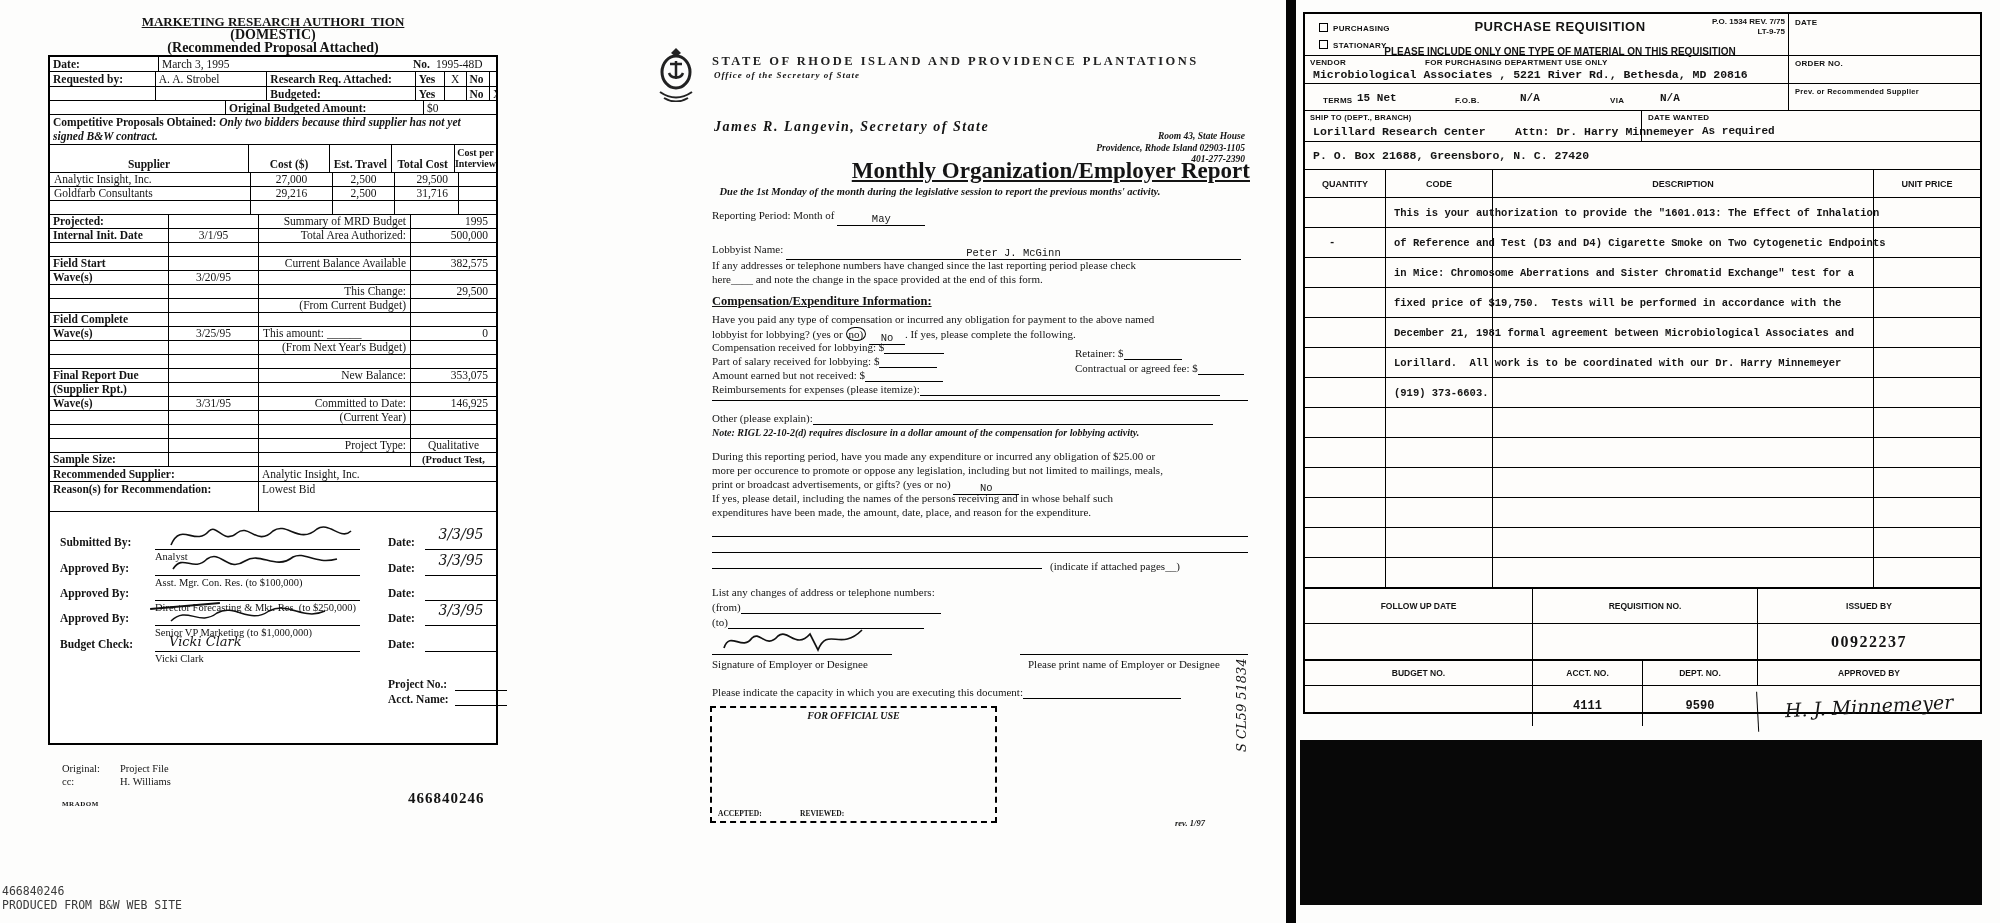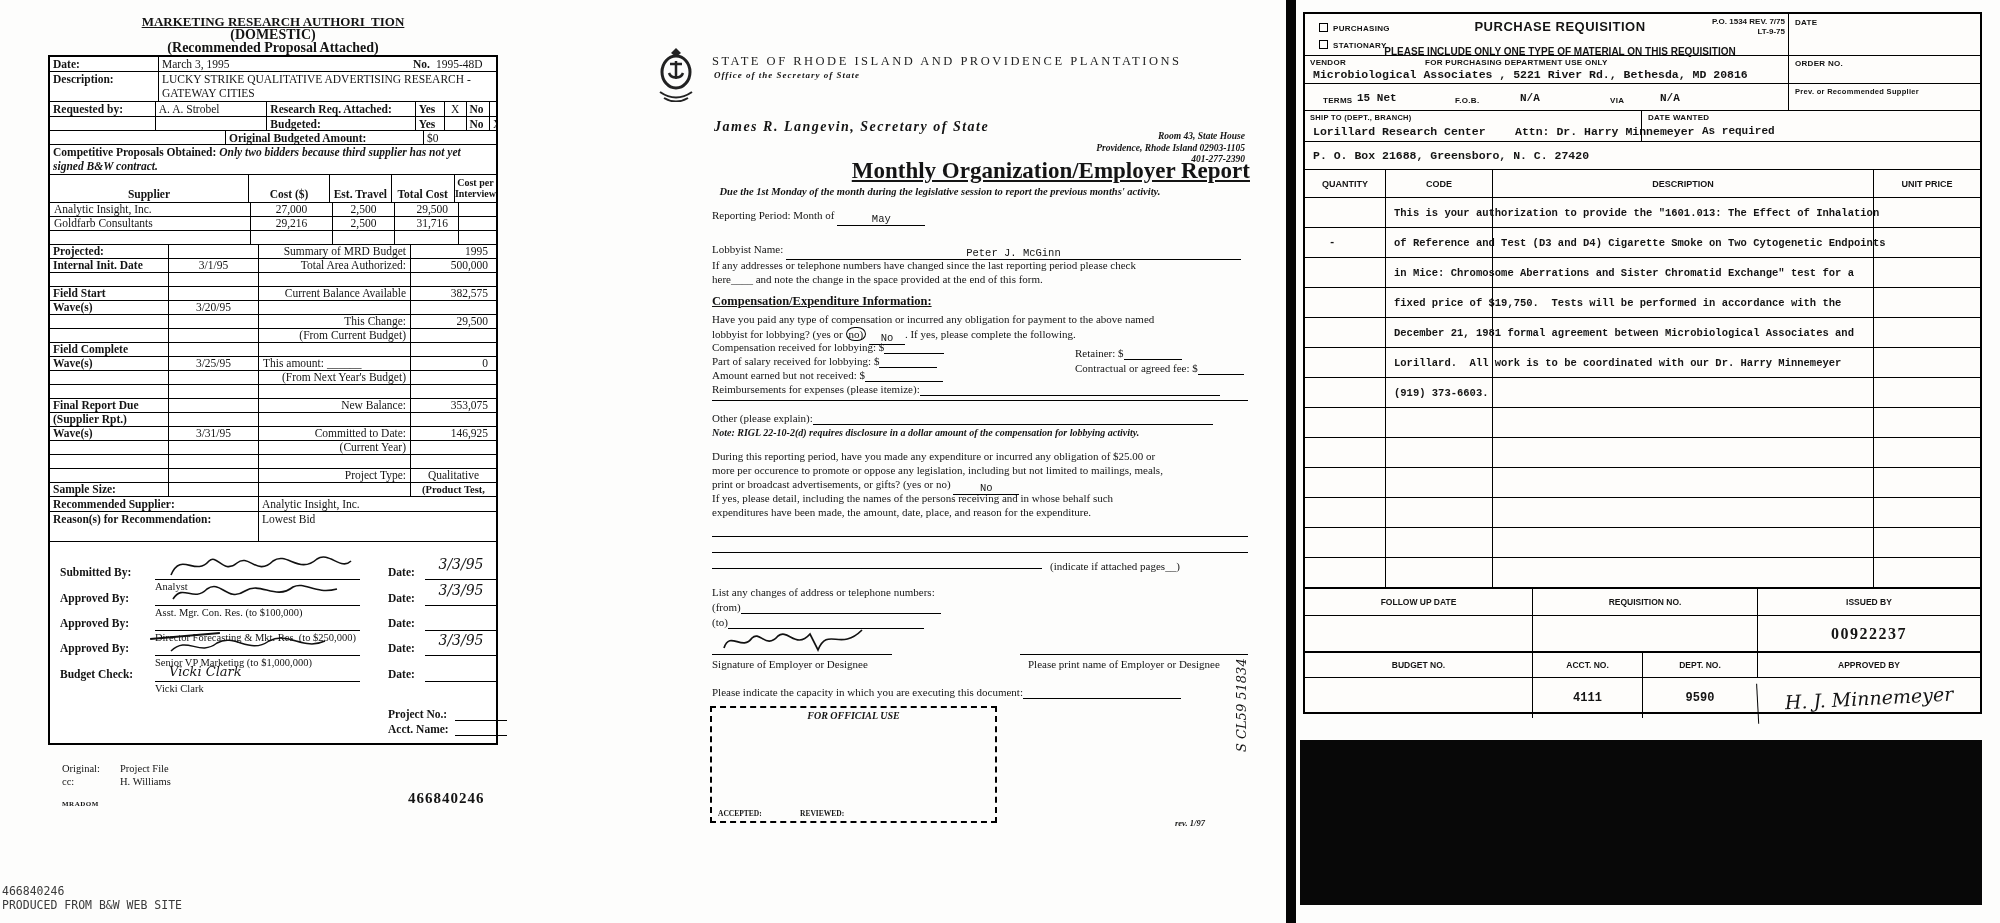--- a/index.html
+++ b/index.html
@@ -53,21 +53,21 @@
 .dval{position:absolute;left:375px;top:-4px;width:72px;height:24px;border-bottom:1px solid #000;text-align:center}
 .d1-below{position:absolute;left:62px;top:762px;font-size:10.5px;line-height:13px}
 .d1-below .row{display:flex}
 .d1-below .k{width:58px}
 #mradom{position:absolute;left:62px;top:800px;font-size:7px;font-weight:bold;letter-spacing:.5px}
 #d1bates{position:absolute;left:408px;top:790px;font-size:15px;font-weight:bold;letter-spacing:1px}
 #pagefooter{position:absolute;left:2px;top:884px;font-family:"DejaVu Sans Mono",monospace;font-size:11.5px;line-height:14px;color:#3a3a3a}
 
 
 #doc2{position:absolute;left:630px;top:0;width:625px;height:923px;font-size:11px}
-#doc2 .state{font-size:12.5px;letter-spacing:2.5px;font-weight:normal;color:#222}
+#doc2 .state{font-size:12.5px;letter-spacing:2.5px;font-weight:bold;color:#222}
 #doc2 .office{font-size:9px;font-weight:bold;font-style:italic;letter-spacing:1px}
 #doc2 .secy{font-size:14px;font-weight:bold;font-style:italic;letter-spacing:1.5px}
 #doc2 .addr{text-align:right;font-style:italic;font-weight:bold;font-size:9.5px;line-height:11.5px;width:235px}
 #doc2 .title{width:620px;text-align:right;font-size:23px;font-weight:bold;text-decoration:underline}
 #doc2 .due{width:620px;text-align:center;font-size:10.5px;font-weight:bold;font-style:italic}
 #doc2 .hd2{font-size:12.5px;font-weight:bold;text-decoration:underline}
 #doc2 .note{font-size:10px;font-weight:bold;font-style:italic}
 #doc2 .tw{font-family:"Liberation Mono",monospace;font-size:10.5px}
 .circ{border:1px solid #000;border-radius:50% / 60%;padding:0 2px}
 .longline{position:absolute;border-bottom:1px solid #000;height:1px}
@@ -115,24 +115,20 @@
   </div>
 
   <div class="d1-box">
 
     <div class="frow" style="height:15px">
       <div class="fc b" style="width:108px">Date:</div>
       <div class="fc" style="width:115px">March 3, 1995</div>
       <div class="fc b trr" style="width:160px;border-left:none">No.</div>
       <div class="fc" style="flex:1;border-left:none">1995-48D</div>
     </div>
-    <div class="frow" style="height:30px">
-      <div class="fc b" style="width:108px">Description:</div>
-      <div class="fc" style="flex:1;white-space:normal">LUCKY STRIKE QUALITATIVE ADVERTISING RESEARCH - GATEWAY CITIES</div>
-    </div>
     <div class="frow" style="height:15px">
       <div class="fc b" style="width:108px">Requested by:</div>
       <div class="fc" style="width:115px">A. A. Strobel</div>
       <div class="fc b" style="width:153px">Research Req. Attached:</div>
       <div class="fc b" style="width:30px">Yes</div>
       <div class="fc tc" style="width:22px">X</div>
       <div class="fc b" style="width:24px">No</div>
       <div class="fc" style="flex:1"></div>
     </div>
     <div class="frow" style="height:14px">
@@ -647,21 +643,21 @@
         </div>
         <div class="trow">
           <div class="tcell c0">Lorillard.  All work is to be coordinated with our Dr. Harry Minnemeyer</div>
         </div>
         <div class="trow">
           <div class="tcell c0">(919) 373-6603.</div>
         </div>
       </div>
     <span class="twv" style="left:24px;top:222px;font-size:10.5px">-</span>
 
-    <div class="ftr" style="height:28px;border-top:1px solid #000">
+    <div class="ftr" style="height:36px;border-top:1px solid #000">
       <div class="fh" style="width:227px">FOLLOW UP DATE</div>
       <div class="fh" style="width:225px">REQUISITION NO.</div>
       <div class="fh" style="flex:1">ISSUED BY</div>
     </div>
     <div class="ftr" style="height:36px">
       <div style="width:227px"></div>
       <div style="width:225px"></div>
       <div class="bignum" style="flex:1">00922237</div>
     </div>
 

